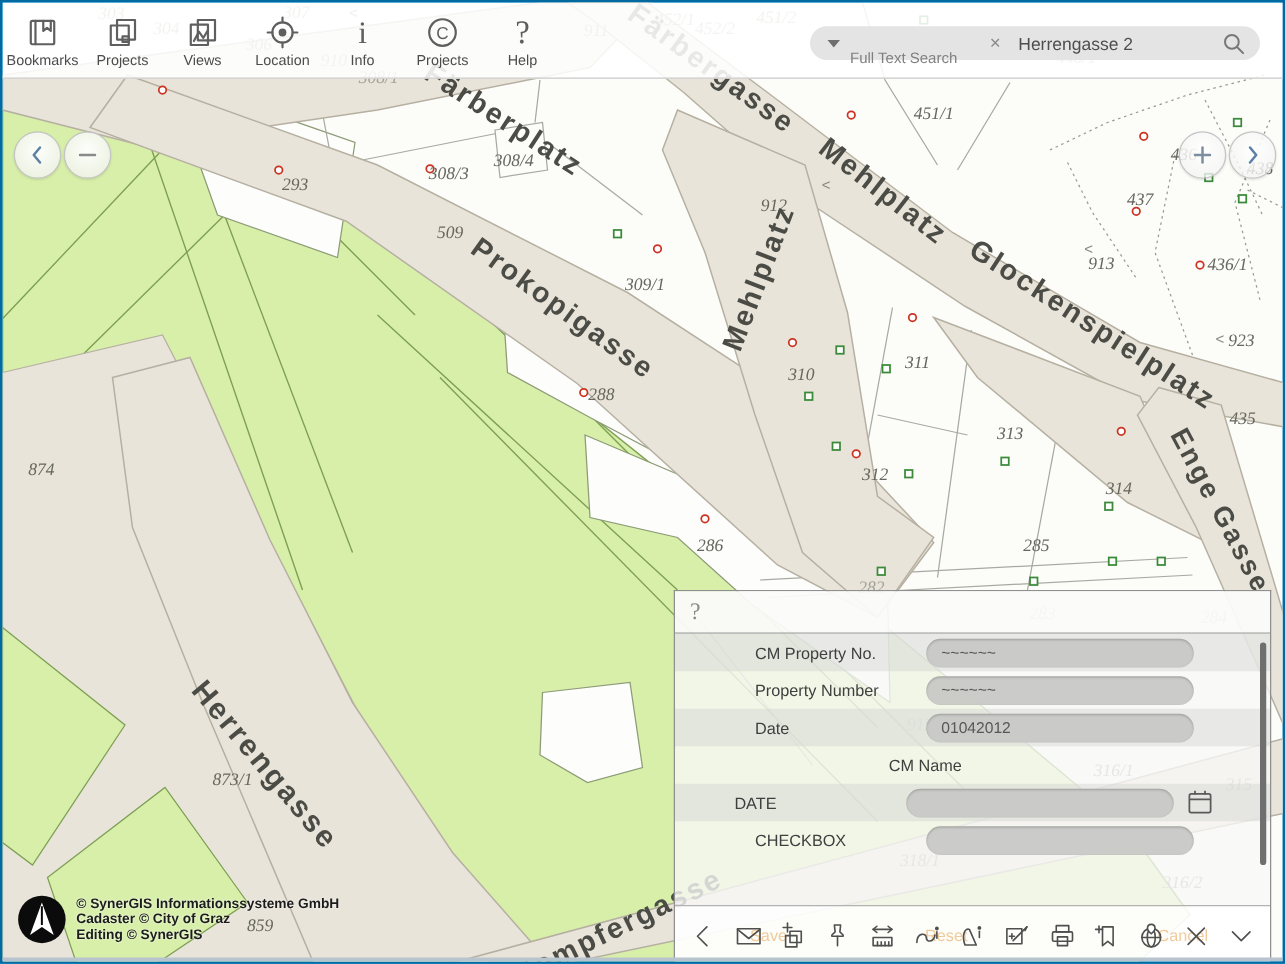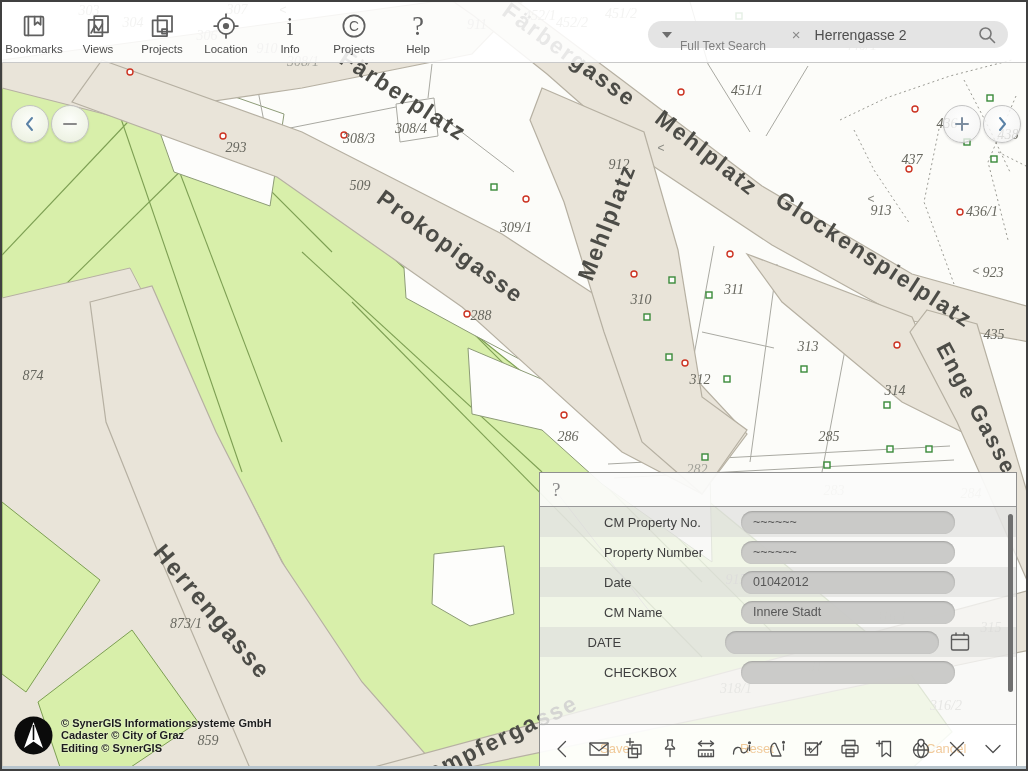--- a/index.html
+++ b/index.html
@@ -1,18 +1,18 @@
 <!DOCTYPE html>
 <html><head>
 <meta charset="utf-8">
 <style>
   html,body{margin:0;padding:0;}
   body{font-family:"Liberation Sans",sans-serif;}
   #screen{position:relative;width:1028px;height:771px;overflow:hidden;
-    box-sizing:border-box;border:2px solid #404040;background:#0ea5e9;}
+    box-sizing:border-box;border:2px solid #0369a1;background:#0ea5e9;}
   #map-svg{position:absolute;left:0;top:0;}
   .slabel{font-family:"Liberation Sans",sans-serif;font-weight:bold;fill:#4c4c47;letter-spacing:2px;}
   .plabel{font-family:"Liberation Serif",serif;font-style:italic;font-size:14px;fill:#67675f;}
   .flabel{font-family:"Liberation Serif",serif;font-style:italic;font-size:14px;fill:#a2a29a;}
   .alabel{font-family:"Liberation Sans",sans-serif;font-size:12px;fill:#8a8a83;}
 
   
   #toolbar{position:absolute;left:0;top:0;width:100%;height:60px;
     background:rgba(255,255,255,0.87);border-bottom:1px solid #c9c9c9;z-index:20;display:flex;align-items:center;}
   .tbi{width:64px;height:56px;display:flex;flex-direction:column;align-items:center;justify-content:center;cursor:pointer;}
@@ -248,36 +248,36 @@
             <rect x="4.5" y="4.5" width="15" height="15" rx="1"></rect>
             <line x1="7.5" y1="4.5" x2="7.5" y2="19.5"></line>
             <path d="M12.5,4.5 v6.5 l2.4,-2 2.4,2 v-6.5"></path>
           </svg>
         </span>
         <span class="tblabel">Bookmarks</span>
       </div>
       <div class="tbi">
         <span class="tbicon">
           <svg class="ic" width="30" height="30" viewBox="0 0 24 24">
+            <rect x="8.5" y="4" width="11.5" height="12.5"></rect>
+            <rect x="4.5" y="7.5" width="11.5" height="12.5"></rect>
+            <rect x="12" y="14.5" width="4" height="3.5"></rect>
+          </svg>
+        </span>
+        <span class="tblabel">Projects</span>
+      </div>
+      <div class="tbi">
+        <span class="tbicon">
+          <svg class="ic" width="30" height="30" viewBox="0 0 24 24">
             <rect x="9" y="4" width="11" height="13"></rect>
             <rect x="4.5" y="7" width="11" height="13"></rect>
             <path d="M6.5,17.5 l3.2,-6 2.8,4 3,-5"></path>
           </svg>
         </span>
         <span class="tblabel">Views</span>
-      </div>
-      <div class="tbi">
-        <span class="tbicon">
-          <svg class="ic" width="30" height="30" viewBox="0 0 24 24">
-            <rect x="8.5" y="4" width="11.5" height="12.5"></rect>
-            <rect x="4.5" y="7.5" width="11.5" height="12.5"></rect>
-            <rect x="12" y="14.5" width="4" height="3.5"></rect>
-          </svg>
-        </span>
-        <span class="tblabel">Projects</span>
       </div>
       <div class="tbi">
         <span class="tbicon">
           <svg class="ic" width="30" height="30" viewBox="0 0 24 24">
             <circle cx="12" cy="12" r="6.5"></circle>
             <circle cx="12" cy="12" r="1.8" fill="#5f5f5f"></circle>
             <line x1="12" y1="2.5" x2="12" y2="5.5"></line>
             <line x1="12" y1="18.5" x2="12" y2="21.5"></line>
             <line x1="2.5" y1="12" x2="5.5" y2="12"></line>
             <line x1="18.5" y1="12" x2="21.5" y2="12"></line>
@@ -381,23 +381,20 @@
             </div>
           </div>
           <div class="prow shade">
             <span class="plab">Date</span>
             <div class="pill">
               <span>01042012</span>
             </div>
           </div>
           <div class="prow">
             <span class="plab">CM Name</span>
-            <div class="pill">
-              <span>Innere Stadt</span>
-            </div>
           </div>
           <div class="prow shade">
             <span class="plab">DATE</span>
             <div class="pill">
               <span></span>
             </div>
             <span class="calic">
               <svg width="24" height="24" viewBox="0 0 24 24" fill="none" stroke="#5a5a5a" stroke-width="1.4">
                 <rect x="3.5" y="5" width="17" height="15" rx="1.5"></rect>
                 <line x1="3.5" y1="9.5" x2="20.5" y2="9.5"></line>

